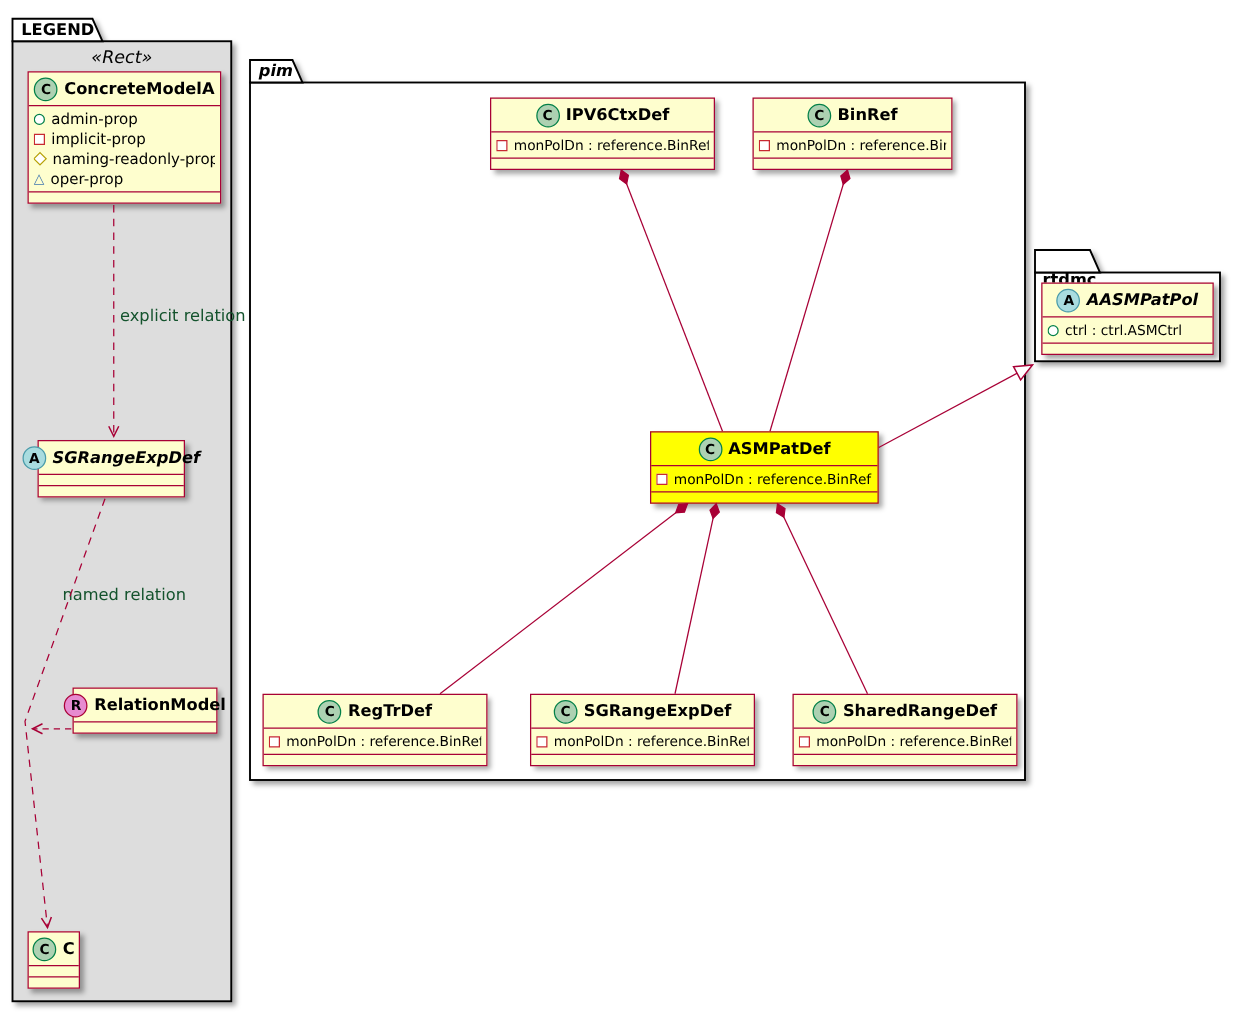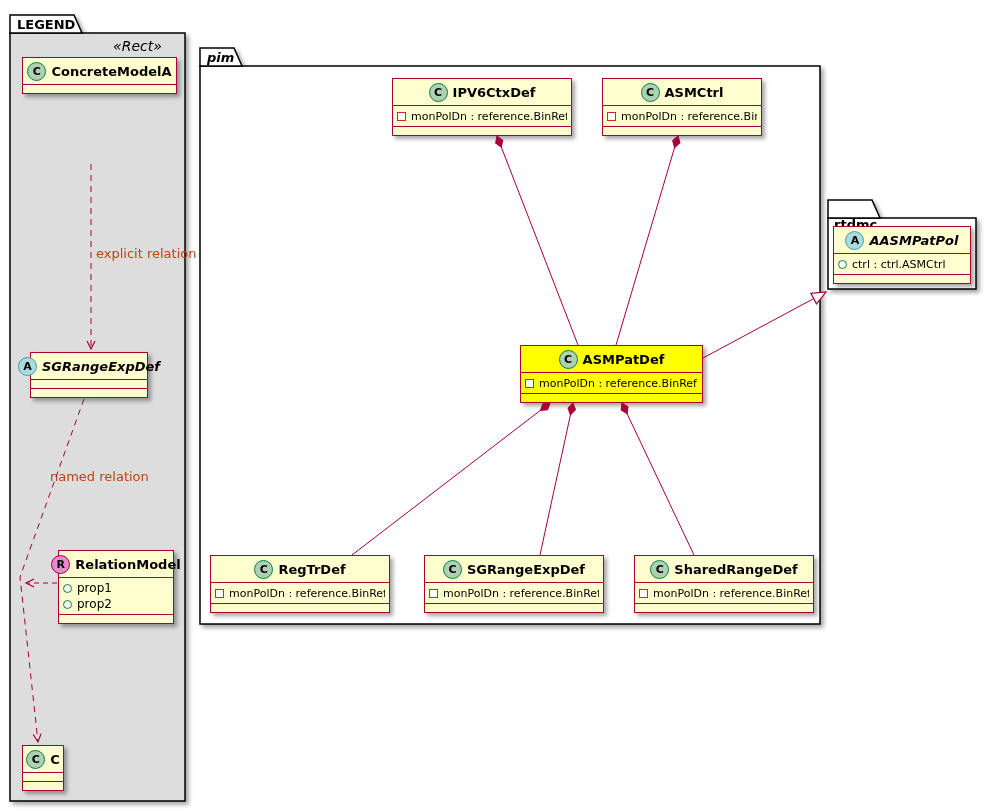--- a/index.html
+++ b/index.html
@@ -4,21 +4,21 @@
 <style>
   html,body{margin:0;padding:0;}
   body{width:996px;height:811px;position:relative;background:#ffffff;
        font-family:"DejaVu Sans","Liberation Sans",sans-serif;overflow:hidden;}
   #canvas{position:absolute;left:0;top:0;width:996px;height:811px;}
   svg.layer{position:absolute;left:0;top:0;pointer-events:none;}
   #bg-layer{z-index:0;}
   #line-layer{z-index:4;}
 
   .pkg-tab-label{position:absolute;z-index:1;font-weight:bold;font-size:13px;color:#000;}
-  .stereotype{position:absolute;z-index:1;font-style:italic;font-size:14px;color:#000;text-align:center;margin-left:40px;}
+  .stereotype{position:absolute;z-index:1;font-style:italic;font-size:14px;color:#000;text-align:center;}
 
   .uml-class{position:absolute;z-index:2;background:#FEFECE;border:1px solid #A80036;
              box-shadow:3px 3px 4px rgba(0,0,0,0.35);box-sizing:border-box;}
   .uml-class.highlight{background:#FFFF00;}
   .uml-head{display:flex;align-items:center;justify-content:center;gap:5px;height:26px;
             border-bottom:1px solid #A80036;font-weight:bold;font-size:13px;padding:0 5px;white-space:nowrap;}
   .uml-head.italic .cname{font-style:italic;}
   .spot{width:17px;height:17px;border-radius:50%;background:#ADD1B2;border:1px solid #038048;
         display:flex;align-items:center;justify-content:center;font-size:11px;font-weight:bold;flex:none;}
   .spot.abstract{background:#A9DCDF;border-color:#4A9BAA;}
@@ -28,21 +28,21 @@
   .attr-row.sm{font-size:11px;}
   .sec{height:8px;}
   .sec.sec2{border-top:1px solid #A80036;}
 
   .fic{display:inline-block;flex:none;background:#fff;box-sizing:border-box;}
   .fic.circle-green{width:9px;height:9px;border:1.5px solid #038048;border-radius:50%;}
   .fic.square-red{width:9px;height:9px;border:1.5px solid #C82930;}
   .fic.diamond-yellow{width:8px;height:8px;border:1.5px solid #B8A407;transform:rotate(45deg);margin:0 1px;}
   .fic.triangle-blue{width:auto;height:auto;background:none;color:#4177AF;font-size:11px;line-height:10px;}
 
-  .edge-label{position:absolute;z-index:3;font-size:13px;color:#c2410c;white-space:nowrap;text-align:right;}
+  .edge-label{position:absolute;z-index:3;font-size:13px;color:#14532d;white-space:nowrap;text-align:right;}
 </style>
 </head>
 <body>
 
 <div id="canvas">
 
   <svg id="bg-layer" class="layer" width="996" height="811">
     <defs>
       <filter id="shadow" x="-20%" y="-20%" width="140%" height="140%">
         <feDropShadow dx="3" dy="3" stdDeviation="2" flood-opacity="0.35"></feDropShadow>
@@ -66,47 +66,55 @@
   <div class="pkg-tab-label" style="left:207px;top:50px;font-style:italic;">pim</div>
   <div class="pkg-tab-label" style="left:834px;top:217px;">rtdmc</div>
 
   <div class="stereotype" style="left:10px;top:38px;width:175px;">«Rect»</div>
 
   <div class="uml-class" style="left:22px;top:57px;width:155px;">
     <div class="uml-head">
       <span class="spot">C</span>
       <span class="cname">ConcreteModelA</span>
     </div>
+    <div class="uml-attrs">
+      <div class="attr-row">
+          <span class="fic circle-green"></span>
+          <span>admin-prop</span>
+        </div>
+      <div class="attr-row">
+          <span class="fic square-red"></span>
+          <span>implicit-prop</span>
+        </div>
+      <div class="attr-row">
+          <span class="fic diamond-yellow"></span>
+          <span>naming-readonly-prop</span>
+        </div>
+      <div class="attr-row">
+          <span class="fic triangle-blue">△</span>
+          <span>oper-prop</span>
+        </div>
+    </div>
     <div class="sec"></div>
   </div>
 
   <div class="uml-class" style="left:30px;top:352px;width:118px;">
     <div class="uml-head italic">
       <span class="spot abstract">A</span>
       <span class="cname">SGRangeExpDef</span>
     </div>
     <div class="sec"></div>
     <div class="sec sec2"></div>
   </div>
 
   <div class="uml-class" style="left:58px;top:550px;width:116px;">
     <div class="uml-head">
       <span class="spot relation">R</span>
       <span class="cname">RelationModel</span>
     </div>
-    <div class="uml-attrs">
-      <div class="attr-row">
-          <span class="fic circle-green"></span>
-          <span>prop1</span>
-        </div>
-      <div class="attr-row">
-          <span class="fic circle-green"></span>
-          <span>prop2</span>
-        </div>
-    </div>
     <div class="sec"></div>
   </div>
 
   <div class="uml-class" style="left:22px;top:745px;width:42px;">
     <div class="uml-head">
       <span class="spot">C</span>
       <span class="cname">C</span>
     </div>
     <div class="sec"></div>
     <div class="sec sec2"></div>
@@ -122,21 +130,21 @@
           <span class="fic square-red"></span>
           <span>monPolDn : reference.BinRef</span>
         </div>
     </div>
     <div class="sec"></div>
   </div>
 
   <div class="uml-class" style="left:602px;top:78px;width:160px;">
     <div class="uml-head">
       <span class="spot">C</span>
-      <span class="cname">ASMCtrl</span>
+      <span class="cname">BinRef</span>
     </div>
     <div class="uml-attrs">
       <div class="attr-row sm">
           <span class="fic square-red"></span>
           <span>monPolDn : reference.BinRef</span>
         </div>
     </div>
     <div class="sec"></div>
   </div>
 

